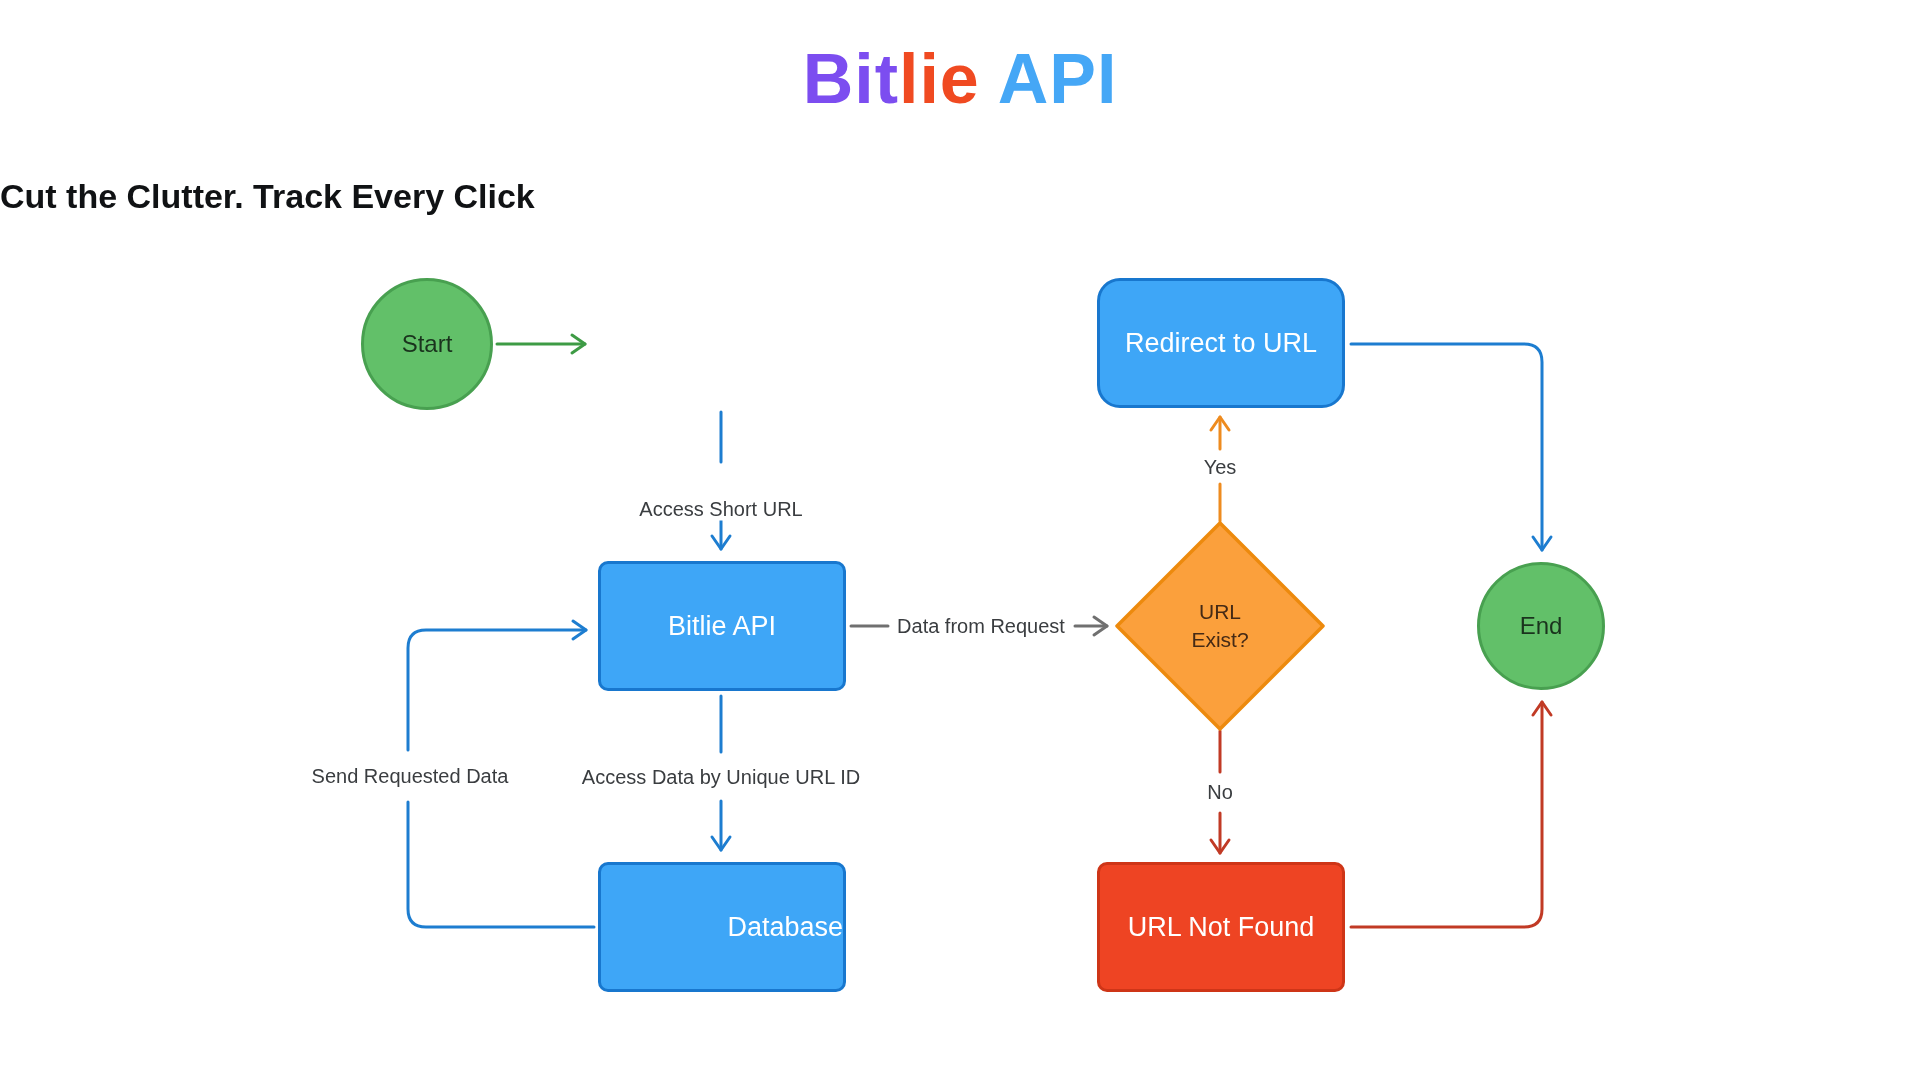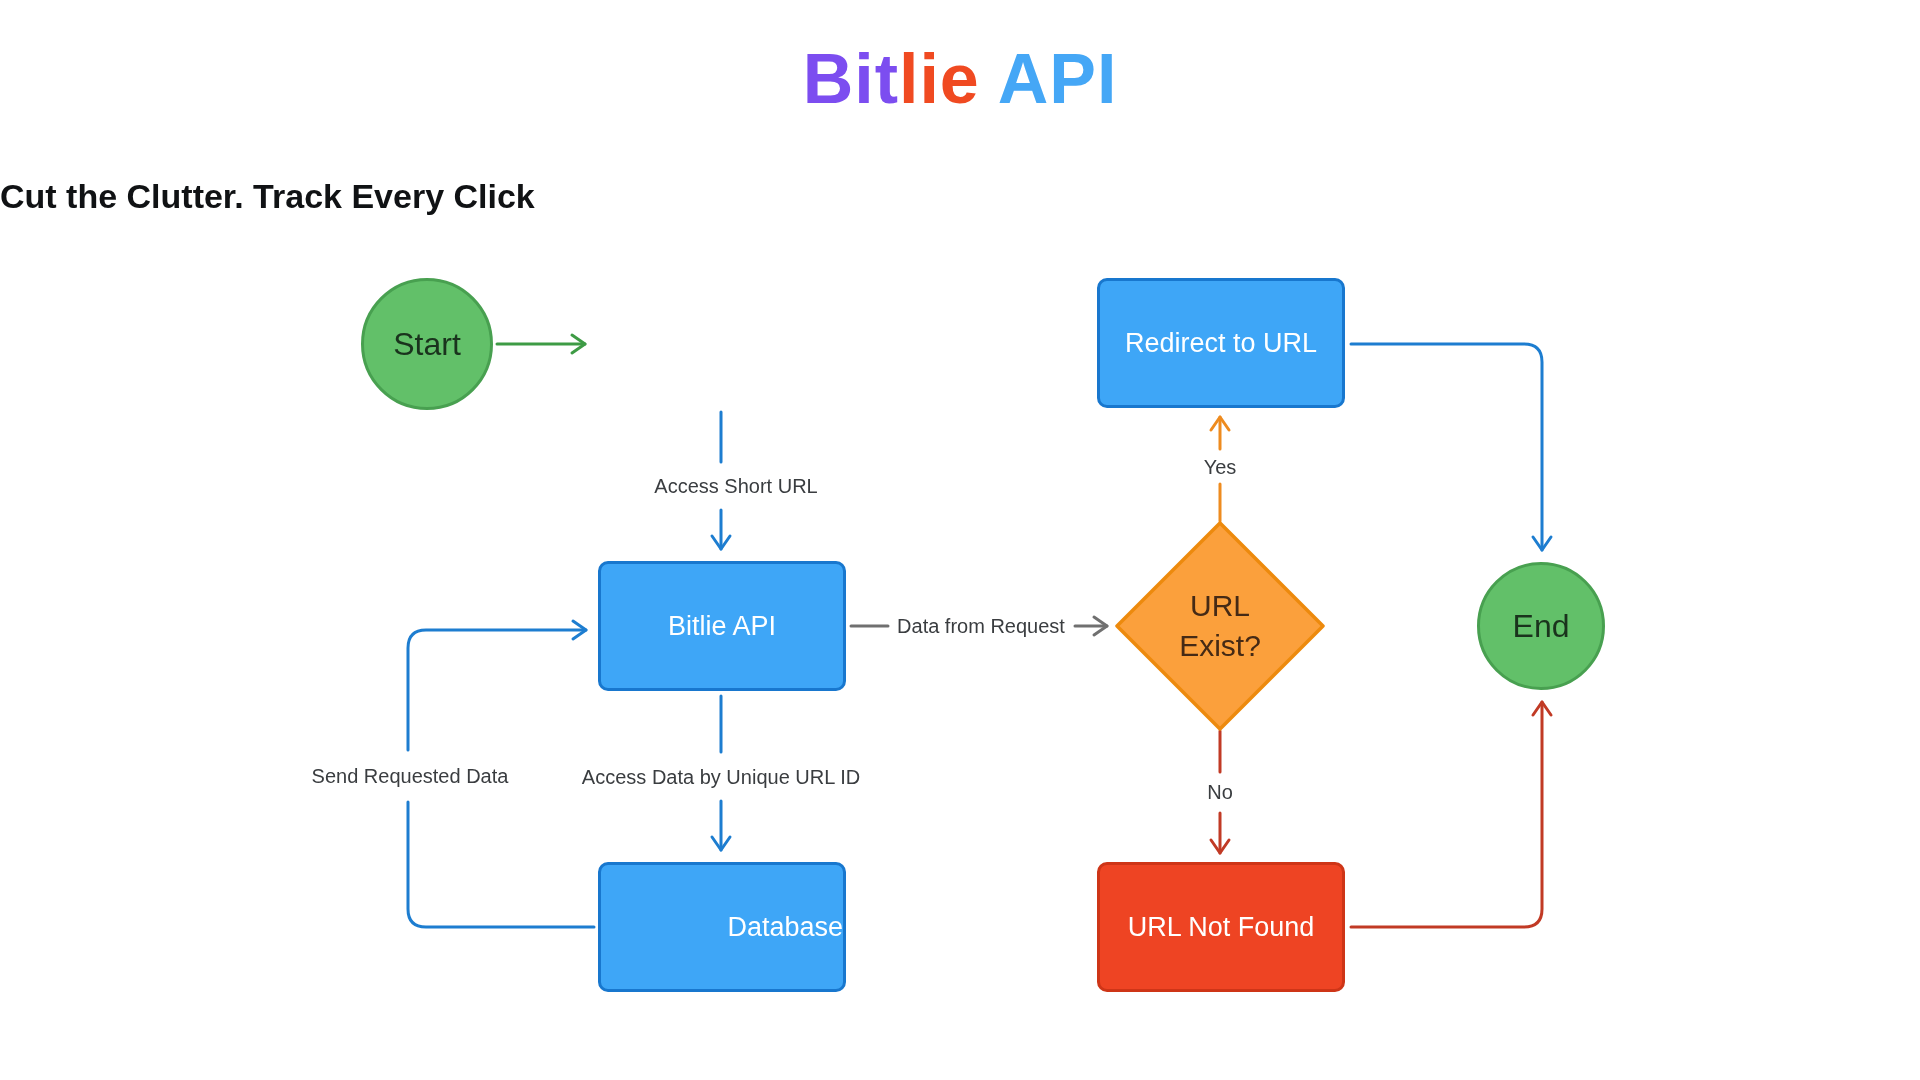--- a/index.html
+++ b/index.html
@@ -54,33 +54,33 @@
   }
   .box-red {
     border-color: #CE3517;
     background: #EE4423;
   }
   .circle {
     border-radius: 50%;
     border: 3px solid #48A050;
     background: #62C069;
     color: #1A331D;
-    font-size: 32px;
+    font-size: 24px;
   }
   .diamond-text {
     position: absolute;
     left: 1117px; top: 523px;
     width: 206px; height: 206px;
     display: flex;
     flex-direction: column;
     align-items: center;
     justify-content: center;
     text-align: center;
     color: #452A15;
-    font-size: 30px;
+    font-size: 21px;
     line-height: 1.35;
   }
   .elabel {
     position: absolute;
     transform: translate(-50%, -50%);
     font-size: 20px;
     color: #3A3D40;
     background: #ffffff;
     padding: 0 5px;
     white-space: nowrap;
@@ -153,32 +153,32 @@
 
   <div class="node box" style="left:598px; top:862px;justify-content:flex-end;">
     <span>Database</span>
   </div>
 
   <div class="diamond-text">
     <span class="tline">URL</span>
     <span class="tline">Exist?</span>
   </div>
 
-  <div class="node box" style="left:1097px; top:278px;">
+  <div class="node box" style="left:1097px; top:278px;border-radius:23px;">
     <span>Redirect to URL</span>
   </div>
 
   <div class="node circle" style="left:1477px; top:562px; width:128px; height:128px;">
     <span>End</span>
   </div>
 
   <div class="node box box-red" style="left:1097px; top:862px;">
     <span>URL Not Found</span>
   </div>
 
-  <div class="elabel" style="left:721px; top:486px;margin-left:15px;">Access Short URL</div>
+  <div class="elabel" style="left:721px; top:509px;">Access Short URL</div>
   <div class="elabel" style="left:721px; top:777px;">Access Data by Unique URL ID</div>
   <div class="elabel" style="left:410px; top:776px;">Send Requested Data</div>
   <div class="elabel" style="left:981px; top:626px;">Data from Request</div>
   <div class="elabel" style="left:1220px; top:467px;">Yes</div>
   <div class="elabel" style="left:1220px; top:792px;">No</div>
 
 </div>
 
 </body></html>

